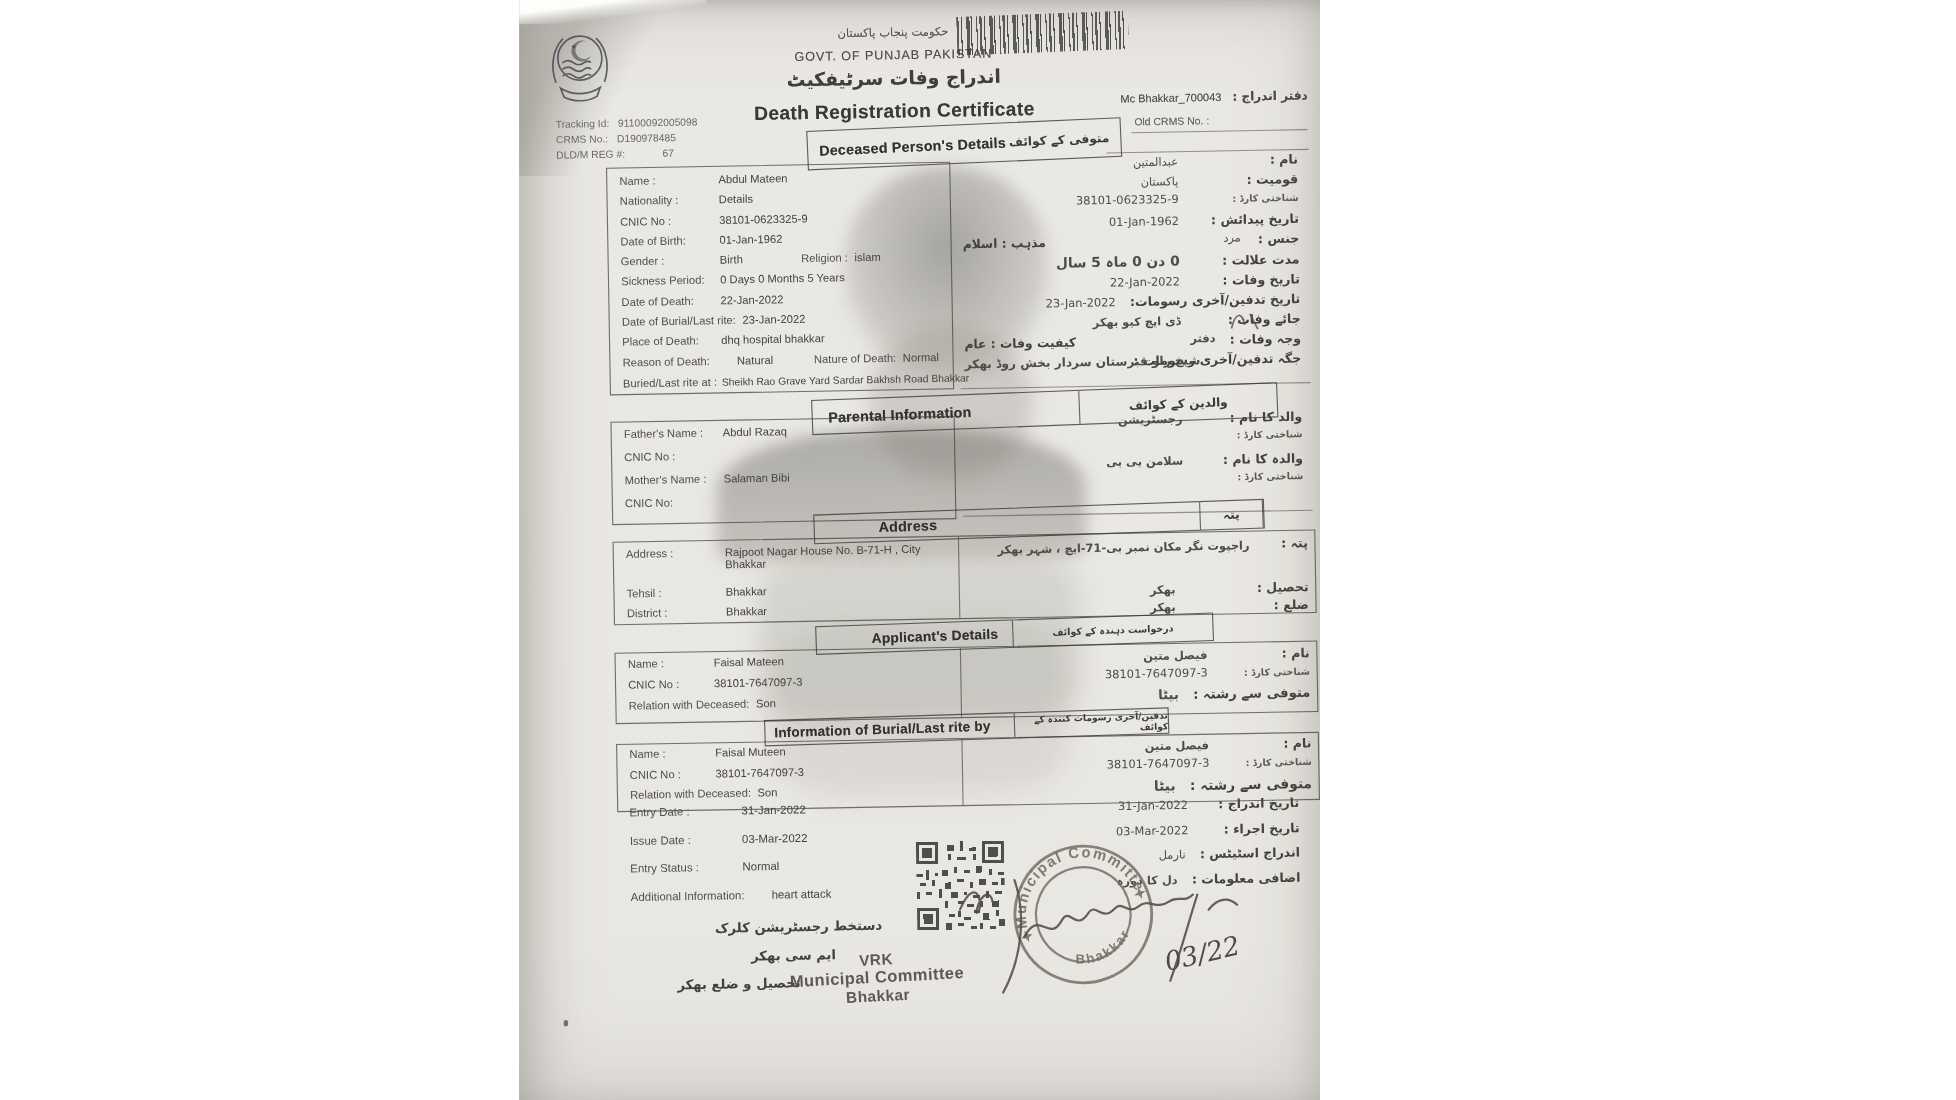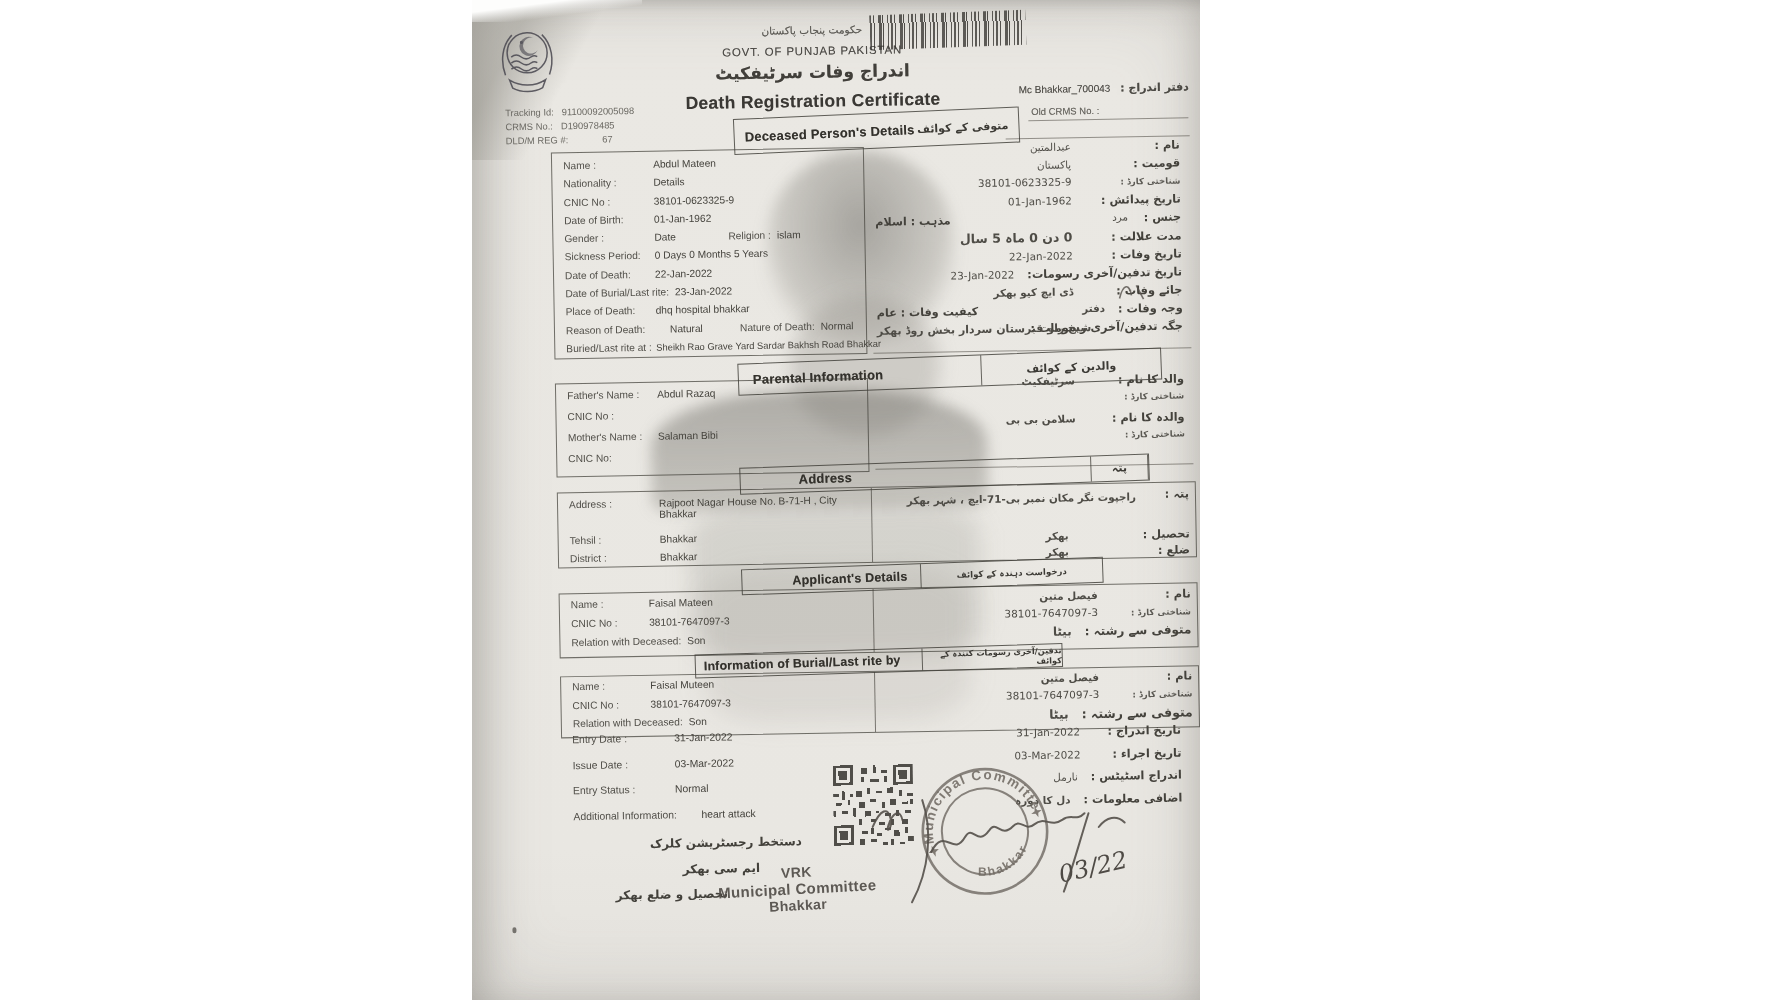--- a/index.html
+++ b/index.html
@@ -151,21 +151,21 @@
       <div class="erow" style="height:18.3px;">
           <span class="l">CNIC No :</span>
           <span class="v">38101-0623325-9</span>
         </div>
       <div class="erow" style="height:18.3px;">
           <span class="l">Date of Birth:</span>
           <span class="v">01-Jan-1962</span>
         </div>
       <div class="erow" style="height:18.3px;">
           <span class="l">Gender :</span>
-          <span class="v" style="width:52px;">Date</span>
+          <span class="v" style="width:52px;">Birth</span>
           <span class="l2">Religion :</span>
           <span class="v">islam</span>
         </div>
       <div class="erow" style="height:18.3px;">
           <span class="l">Sickness Period:</span>
           <span class="v">0 Days  0 Months  5 Years</span>
         </div>
       <div class="erow" style="height:18.3px;">
           <span class="l">Date of Death:</span>
           <span class="v">22-Jan-2022</span>
@@ -273,21 +273,21 @@
         </div>
       <div class="erow" style="height:21px;">
           <span class="l">CNIC No:</span>
           <span class="v"></span>
         </div>
     </div>
 
     <div class="abs ur" style="left:880px;top:376px;width:312px;padding-right:6px;box-sizing:border-box;">
       <div class="urow" style="height:19px;">
           <span class="ulbl">والد کا نام :</span>
-          <span class="uval ur" style="font-weight:bold;">سرٹیفکیٹ</span>
+          <span class="uval ur" style="font-weight:bold;">رجسٹریشن</span>
         </div>
       <div class="urow" style="height:19px;">
           <span class="ulbl small">شناختی کارڈ :</span>
           <span class="uval"></span>
         </div>
       <div class="urow" style="height:19px;">
           <span class="ulbl">والدہ کا نام :</span>
           <span class="uval ur" style="font-weight:bold;">سلامن بی بی</span>
         </div>
       <div class="urow" style="height:19px;">

